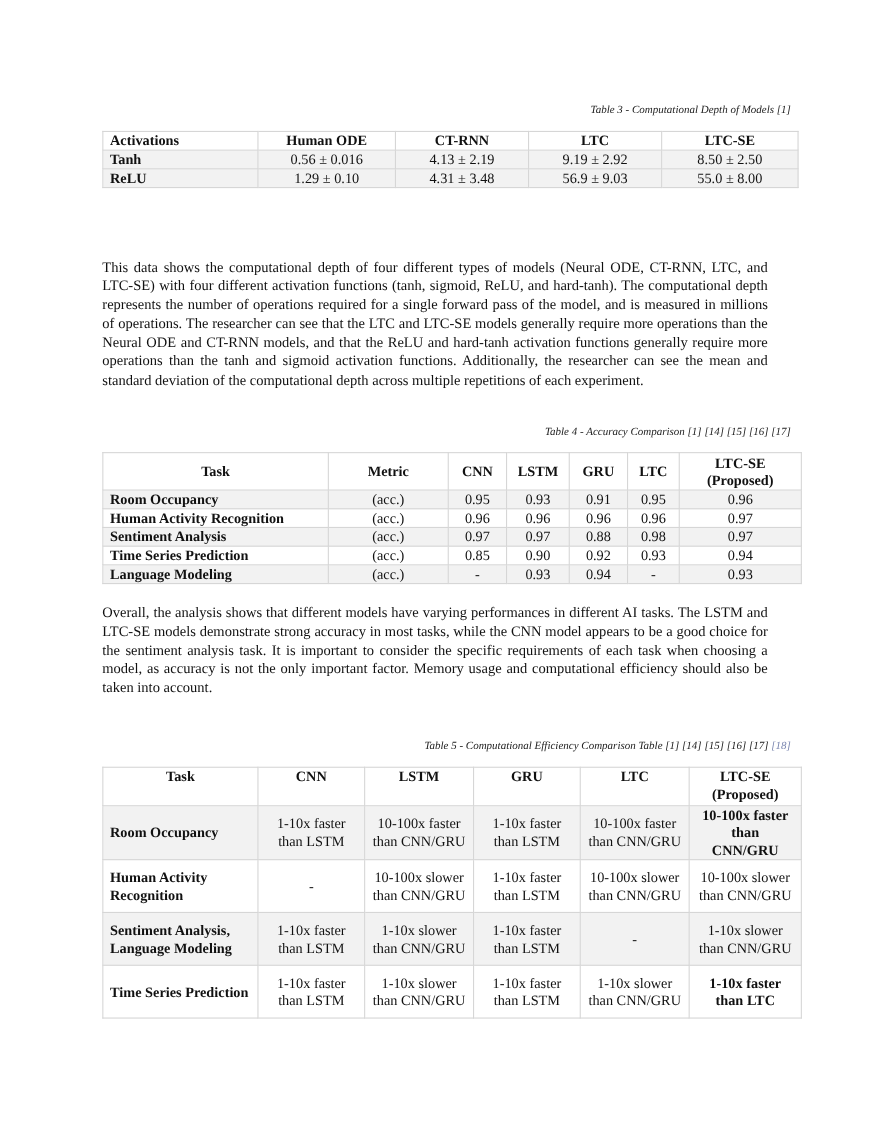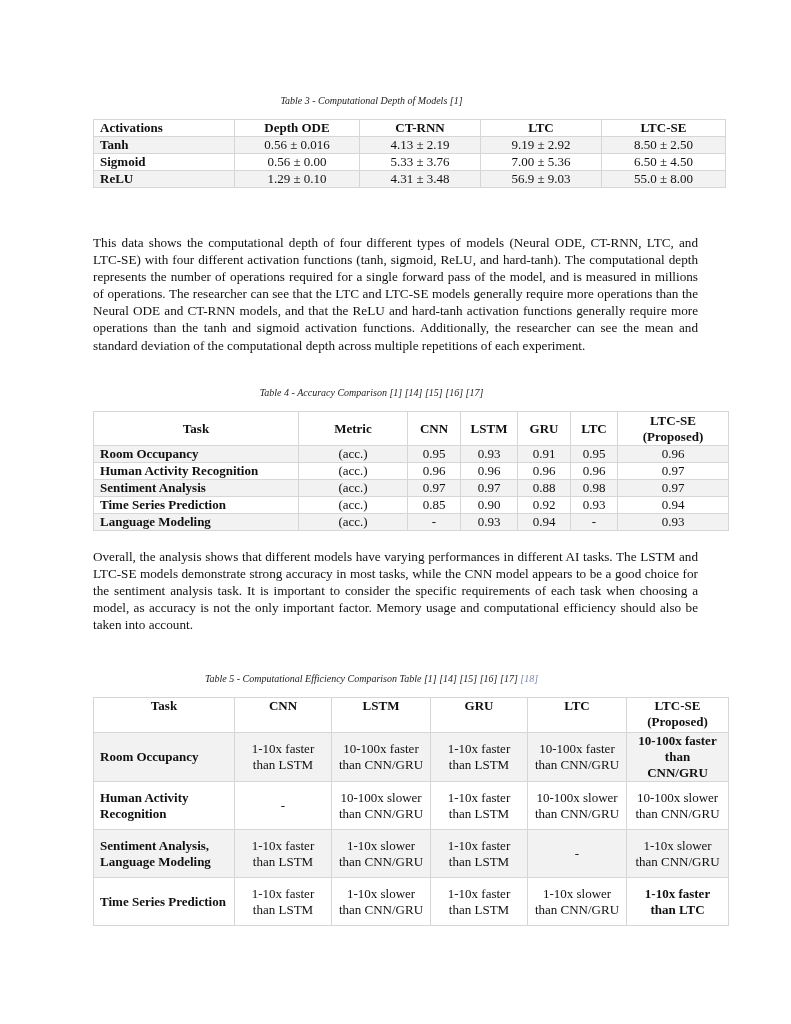--- a/index.html
+++ b/index.html
@@ -1,17 +1,17 @@
 <!DOCTYPE html>
 <html><head>
 <meta charset="utf-8">
 <style>
   html, body { margin: 0; padding: 0; background: #ffffff; }
   body { width: 791px; height: 1024px; position: relative; font-family: "Liberation Serif", serif; color: #111; overflow: hidden; }
-  .caption { position: absolute; left: 12px; width: 719px; text-align: center; font-style: italic; font-size: 10px; color: #222; }
+  .caption { position: absolute; left: 0; width: 719px; text-align: right; font-style: italic; font-size: 10px; color: #222; }
   .caption .ref-link { color: #7a86b0; }
   table { position: absolute; border-collapse: collapse; font-size: 13px; border-radius: 28px; }
   td, th { border: 1px solid #d6d6d6; padding: 0 6px; line-height: 16px; }
   th { font-weight: bold; }
   .shade { background: #f2f2f2; }
   .rowlabel { font-weight: bold; text-align: left; }
   .c { text-align: center; }
   .para { position: absolute; left: 93px; width: 605px; font-size: 13.2px; line-height: 17.1px; text-align: justify; color: #111; }
   #t3 { left: 93px; top: 119px; width: 633px; }
   #t3 td, #t3 th { height: 16px; }
@@ -24,38 +24,31 @@
   .bold { font-weight: bold; }
 </style>
 </head>
 <body>
 
 <div class="caption" style="top:95px;">Table 3 - Computational Depth of Models [1]</div>
 <table id="t3">
   <tbody>
       <tr>
     <th class="rowlabel" style="width:128px;">Activations</th>
-    <th class="c" style="width:112px;">Depth ODE</th>
+    <th class="c" style="width:112px;">Human ODE</th>
     <th class="c" style="width:108px;text-align:center;">CT-RNN</th>
     <th class="c" style="width:108px;">LTC</th>
     <th class="c">LTC-SE</th>
   </tr>
   <tr class="shade">
     <td class="rowlabel">Tanh</td>
     <td class="c">0.56 ± 0.016</td>
     <td class="c">4.13 ± 2.19</td>
     <td class="c">9.19 ± 2.92</td>
     <td class="c">8.50 ± 2.50</td>
-  </tr>
-  <tr>
-    <td class="rowlabel">Sigmoid</td>
-    <td class="c">0.56 ± 0.00</td>
-    <td class="c">5.33 ± 3.76</td>
-    <td class="c">7.00 ± 5.36</td>
-    <td class="c">6.50 ± 4.50</td>
   </tr>
   <tr class="shade">
     <td class="rowlabel">ReLU</td>
     <td class="c">1.29 ± 0.10</td>
     <td class="c">4.31 ± 3.48</td>
     <td class="c">56.9 ± 9.03</td>
     <td class="c">55.0 ± 8.00</td>
   </tr>
 </tbody>
   </table>

